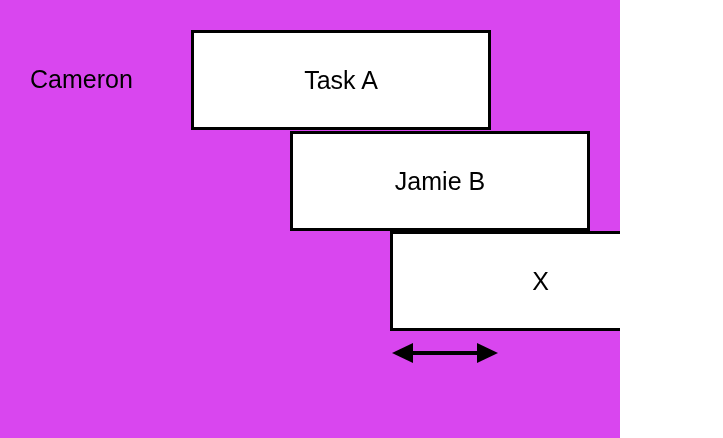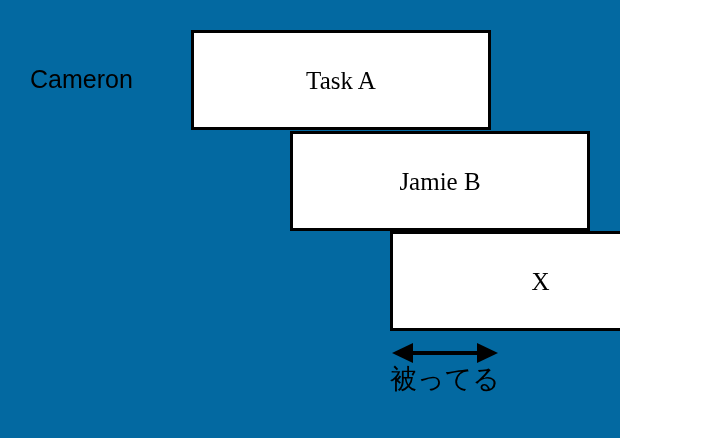--- a/index.html
+++ b/index.html
@@ -9,40 +9,39 @@
     background: #ffffff;
   }
   body {
     font-family: "Liberation Sans", "DejaVu Sans", sans-serif;
     color: #000000;
   }
   #canvas {
     position: relative;
     width: 620px;
     height: 438px;
-    background: #0369a1;
+    background: #d946ef;
     overflow: hidden;
   }
   .row-label {
     position: absolute;
     font-size: 25px;
     line-height: 1;
     color: #000000;
     white-space: nowrap;
     text-align: left;
   }
   .task-box {
     position: absolute;
     box-sizing: border-box;
     border: 3px solid #000000;
     background: #ffffff;
     display: flex;
     align-items: center;
     justify-content: center;
-    font-family: Liberation Serif, serif;
   }
   .task-box .task-label {
     font-size: 25px;
     line-height: 1;
     color: #000000;
     white-space: nowrap;
   }
   #box-task-a { left: 191px; top: 30px;  width: 300px; height: 100px; z-index: 3; }
   #box-task-b { left: 290px; top: 131px; width: 300px; height: 100px; z-index: 2; }
   #box-task-x { left: 390px; top: 231px; width: 301px; height: 100px; z-index: 1; }
@@ -98,16 +97,15 @@
   </div>
 
   <div class="overlap-annotation">
 
     <svg class="overlap-arrow" viewBox="0 0 130 30">
       <line x1="24" y1="17" x2="106" y2="17" stroke="#000000" stroke-width="4"></line>
       <polygon points="12,17 33,7 33,27" fill="#000000"></polygon>
       <polygon points="118,17 97,7 97,27" fill="#000000"></polygon>
     </svg>
 
-    <div class="overlap-caption">被ってる</div>
   </div>
 
 </div>
 
 </body></html>

